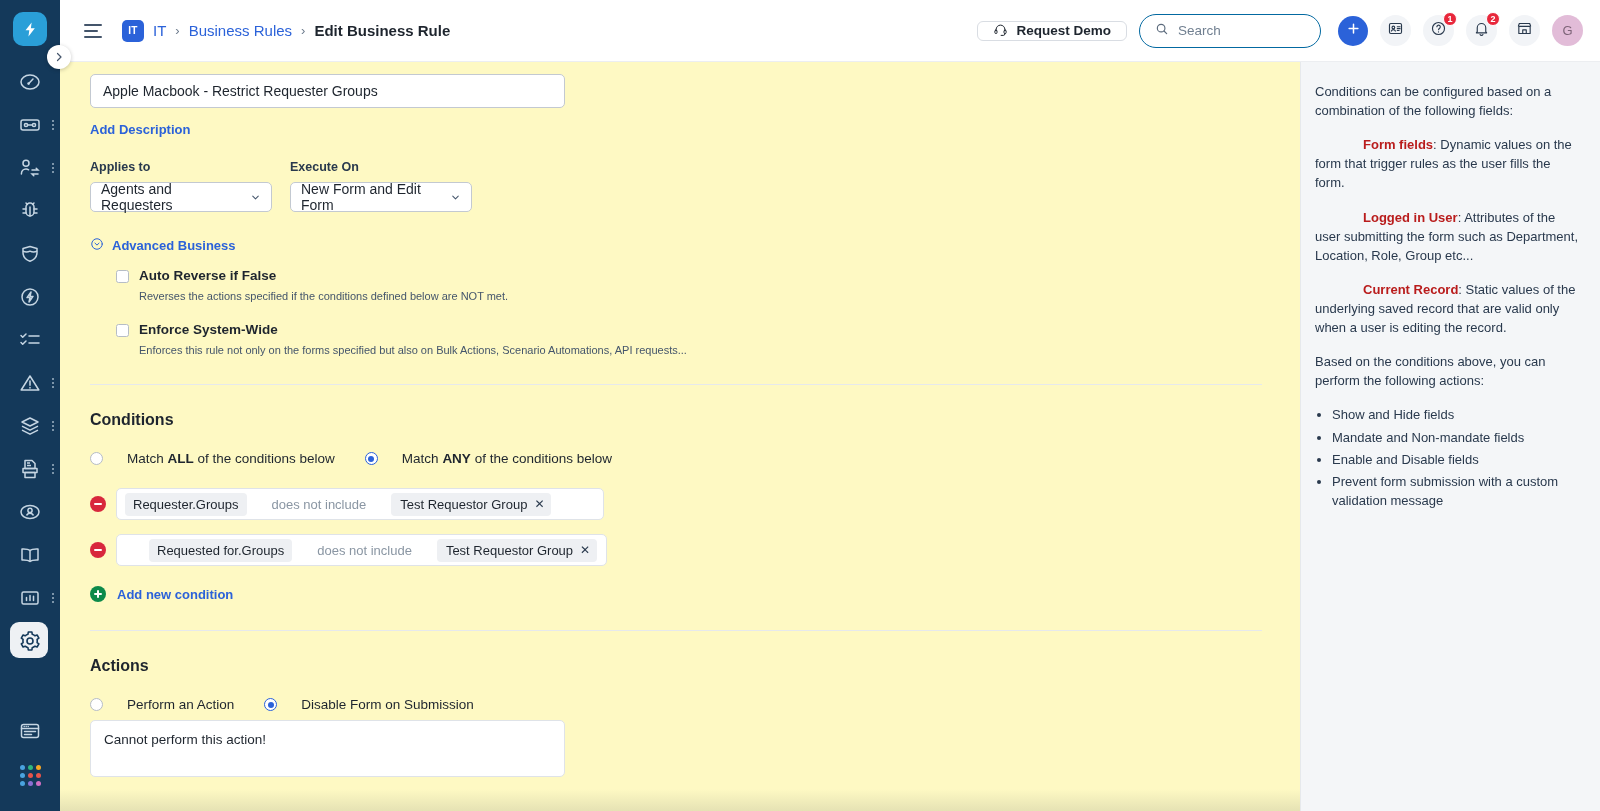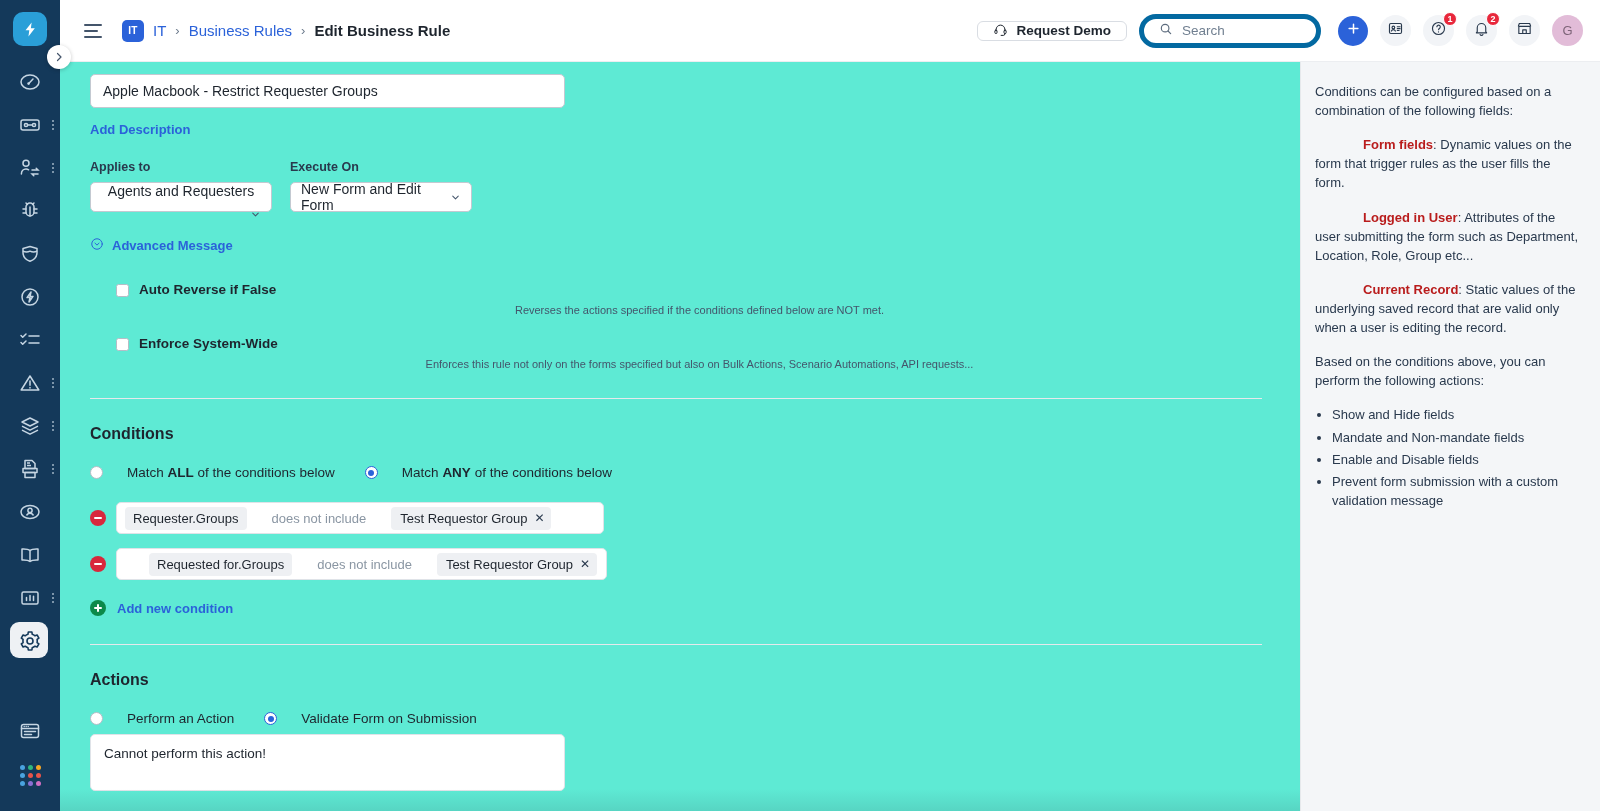--- a/index.html
+++ b/index.html
@@ -76,21 +76,21 @@
   .crumb .sep { color: #6b7a8c; font-size: 13px; }
   .crumb .cur { color: #1e252e; font-weight: bold; font-size: 15px; }
   .top-right { margin-left: auto; display: flex; align-items: center; gap: 12px; }
   .demo-btn {
     height: 20px; padding: 0 15px; border: 1px solid #d9dde3; border-radius: 6px;
     display: flex; align-items: center; gap: 8px; background: #fff; cursor: pointer;
     font-size: 13.5px; font-weight: bold; color: #1e252e;
   }
   .demo-btn svg { width: 15px; height: 15px; color: #1e252e; }
   .searchbox {
-    width: 182px; height: 34px; border: 5px solid #0369a1; border-radius: 18px;
+    width: 182px; height: 34px; border: 1px solid #0369a1; border-radius: 18px;
     display: flex; align-items: center; gap: 9px; padding: 0 15px; background: #fff; cursor: text;
   }
   .searchbox svg { width: 14px; height: 14px; color: #5c6b7d; flex: 0 0 14px; }
   .searchbox input {
     border: none; outline: none; font-size: 13.5px; color: #5c6b7d; width: 100%;
     font-family: "Liberation Sans", sans-serif; background: transparent;
   }
   .searchbox input::placeholder { color: #707f90; }
   .add-btn {
     width: 30px; height: 30px; border-radius: 50%; background: #2b62d9; color: #fff;
@@ -108,49 +108,49 @@
     display: flex; align-items: center; justify-content: center; border: 1.5px solid #fff;
   }
   .avatar {
     width: 31px; height: 31px; border-radius: 50%; background: #e2bcd8; color: #7d6478;
     display: flex; align-items: center; justify-content: center; font-size: 13px; cursor: pointer;
   }
 
   
   .body-split { flex: 1 1 auto; display: flex; min-height: 0; }
   .form-pane {
-    flex: 1 1 auto; position: relative; overflow: hidden; background: #5eead4;
+    flex: 1 1 auto; position: relative; overflow: hidden; background: #fef9c3;
     padding: 0 0 0 30px;
   }
   .form-inner { padding: 12px 40px 0 0; max-width: 1210px; }
 
   .name-input {
     width: 475px; height: 34px; border: 1px solid #c3c9d1; border-radius: 5px;
     padding: 0 12px; font-size: 14px; color: #1e252e; outline: none;
     font-family: "Liberation Sans", sans-serif; display: block;
   }
   .link { color: #2b62d9; font-size: 13px; font-weight: bold; cursor: pointer; text-decoration: none; display: inline-block; }
   .add-desc { margin-top: 14px; }
 
   .row-fields { display: flex; gap: 18px; margin-top: 22px; }
   .fld-label { font-size: 12.5px; color: #29394d; font-weight: bold; margin-bottom: 8px; display: block; }
   .select {
     height: 30px; border: 1px solid #c3c9d1; border-radius: 5px; background: #fff;
     display: flex; align-items: center; padding: 0 10px; cursor: pointer; gap: 10px;
     font-size: 14px; color: #1e252e;
   }
   .select .chev { margin-left: auto; width: 11px; height: 11px; color: #44556b; flex: 0 0 11px; }
-  .sel-applies { width: 182px; flex-direction: column; }
+  .sel-applies { width: 182px; }
   .sel-exec { width: 182px; }
 
   .adv-head { display: flex; align-items: center; gap: 8px; margin-top: 25px; cursor: pointer; }
   .adv-head svg { width: 14px; height: 14px; color: #2b62d9; }
   .adv-head span { color: #2b62d9; font-size: 13px; font-weight: bold; }
 
-  .adv-body { padding-left: 26px; margin-top: 28px; text-align: center; }
+  .adv-body { padding-left: 26px; margin-top: 14px; }
   .chk-row { display: flex; align-items: flex-start; gap: 10px; }
   .chk {
     width: 13px; height: 13px; border: 1px solid #b6bdc6; border-radius: 2.5px;
     background: #fff; flex: 0 0 13px; margin-top: 2px; cursor: pointer;
   }
   .chk-label { font-size: 13.5px; color: #1e252e; font-weight: bold; }
   .chk-desc { font-size: 11px; color: #44556b; margin: 7px 0 0 23px; }
   .adv-gap { height: 20px; }
 
   .hr { height: 1px; background: #e6e9ec; margin: 28px 0 0 0; width: 1172px; }
@@ -563,21 +563,21 @@
             </div>
           </div>
 
           <div class="adv-head">
             <span>
               <svg viewBox="0 0 24 24" fill="none" stroke="currentColor" stroke-width="1.7" stroke-linecap="round" stroke-linejoin="round">
                   <circle cx="12" cy="12" r="9"></circle>
                   <path d="M8.5 10.5l3.5 3.4 3.5-3.4"></path>
                 </svg>
             </span>
-            <span>Advanced Message</span>
+            <span>Advanced Business</span>
           </div>
 
           <div class="adv-body">
             <div class="chk-row">
               <span class="chk"></span>
               <span class="chk-label">Auto Reverse if False</span>
             </div>
             <div class="chk-desc">Reverses the actions specified if the conditions defined below are NOT met.</div>
 
             <div class="adv-gap"></div>
@@ -642,21 +642,21 @@
 
           <div class="sec-title">Actions</div>
 
           <div class="radio-row">
             <div class="radio-opt">
               <span class="rdo"></span>
               <span class="radio-lbl">Perform an Action</span>
             </div>
             <div class="radio-opt">
               <span class="rdo on"></span>
-              <span class="radio-lbl">Validate Form on Submission</span>
+              <span class="radio-lbl">Disable Form on Submission</span>
             </div>
           </div>
 
           <textarea class="err-ta" style="">Cannot perform this action!</textarea>
 
           
         </div>
         <div class="scroll-fade"></div>
       </div>
 

